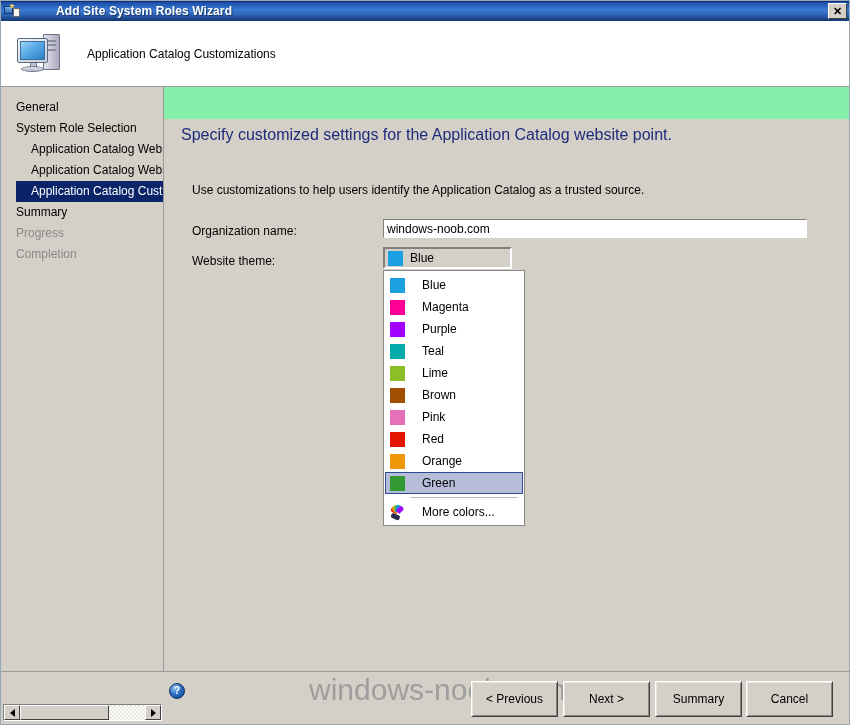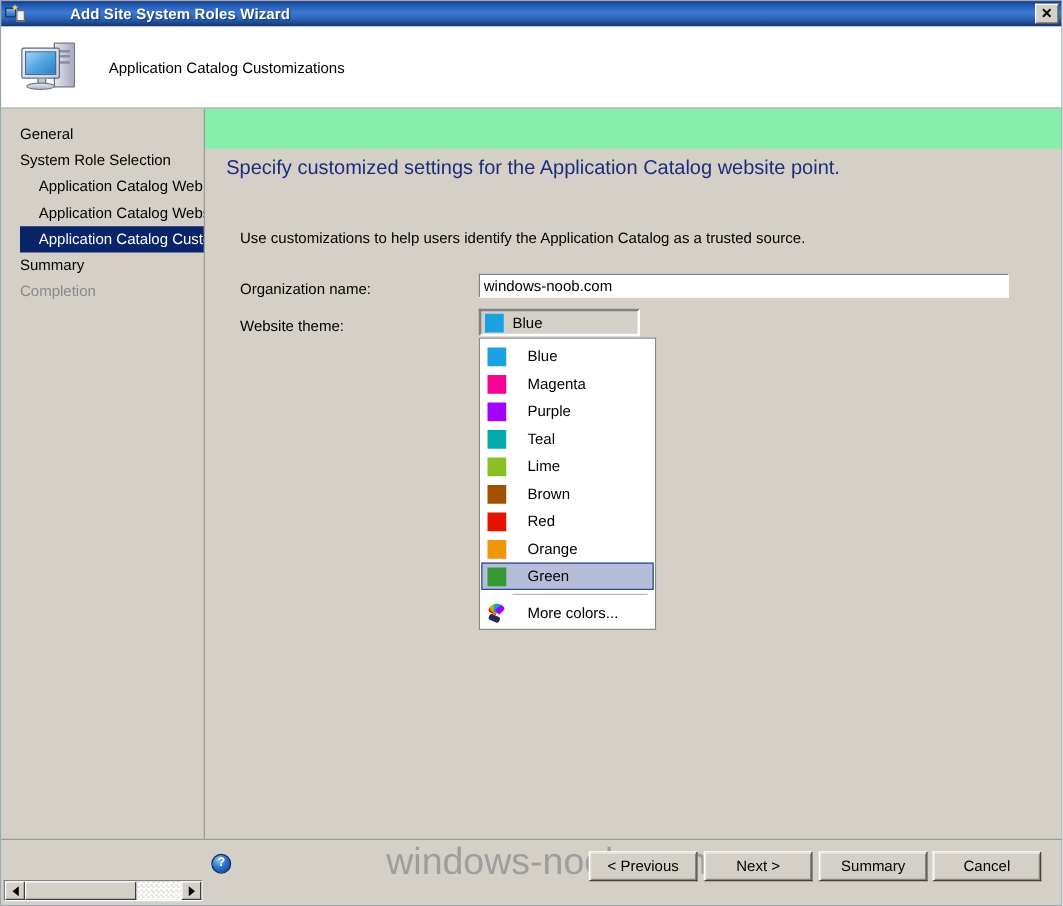--- a/index.html
+++ b/index.html
@@ -357,21 +357,21 @@
     top: 1px;
     font-size: 30px;
     color: #9e9e9e;
     white-space: nowrap;
     pointer-events: none;
     letter-spacing: 0px;
   }
   .wiz-btn {
     position: absolute;
     top: 9px;
-    width: 87px; height: 24px;
+    width: 87px; height: 36px;
     background: #d4d0c8;
     border: 1px solid;
     border-color: #ffffff #404040 #404040 #ffffff;
     box-shadow: inset 1px 1px 0 #e8e6e1, inset -1px -1px 0 #868682;
     box-sizing: border-box;
     font-family: "Liberation Sans", sans-serif;
     font-size: 12px;
     color: #000;
     cursor: pointer;
     text-align: center;
@@ -461,20 +461,21 @@
 
   <div id="body-split">
 
     <div id="sidebar">
       <div class="nav-item">General</div>
       <div class="nav-item">System Role Selection</div>
       <div class="nav-item indent">Application Catalog Web Service Point</div>
       <div class="nav-item indent">Application Catalog Website Point</div>
       <div class="nav-item selected">Application Catalog Customizations</div>
       <div class="nav-item">Summary</div>
+      <div class="nav-item dim">Progress</div>
       <div class="nav-item dim">Completion</div>
     </div>
 
     <div id="main">
       <div id="main-heading">Specify customized settings for the Application Catalog website point.</div>
       <div id="main-desc">Use customizations to help users identify the Application Catalog as a trusted source.</div>
 
       <div class="field-label" id="org-label">Organization name:</div>
       <input id="org-input" type="text" value="windows-noob.com" style="">
 
@@ -502,20 +503,24 @@
           <span class="sw" style="background: rgb(0, 171, 169);"></span>
           <span class="lbl">Teal</span>
         </div>
         <div class="dd-item">
           <span class="sw" style="background: rgb(140, 191, 38);"></span>
           <span class="lbl">Lime</span>
         </div>
         <div class="dd-item">
           <span class="sw" style="background: rgb(160, 80, 0);"></span>
           <span class="lbl">Brown</span>
+        </div>
+        <div class="dd-item">
+          <span class="sw" style="background: rgb(230, 113, 184);"></span>
+          <span class="lbl">Pink</span>
         </div>
         <div class="dd-item">
           <span class="sw" style="background: rgb(229, 20, 0);"></span>
           <span class="lbl">Red</span>
         </div>
         <div class="dd-item">
           <span class="sw" style="background: rgb(240, 150, 9);"></span>
           <span class="lbl">Orange</span>
         </div>
         <div class="dd-item hl">

